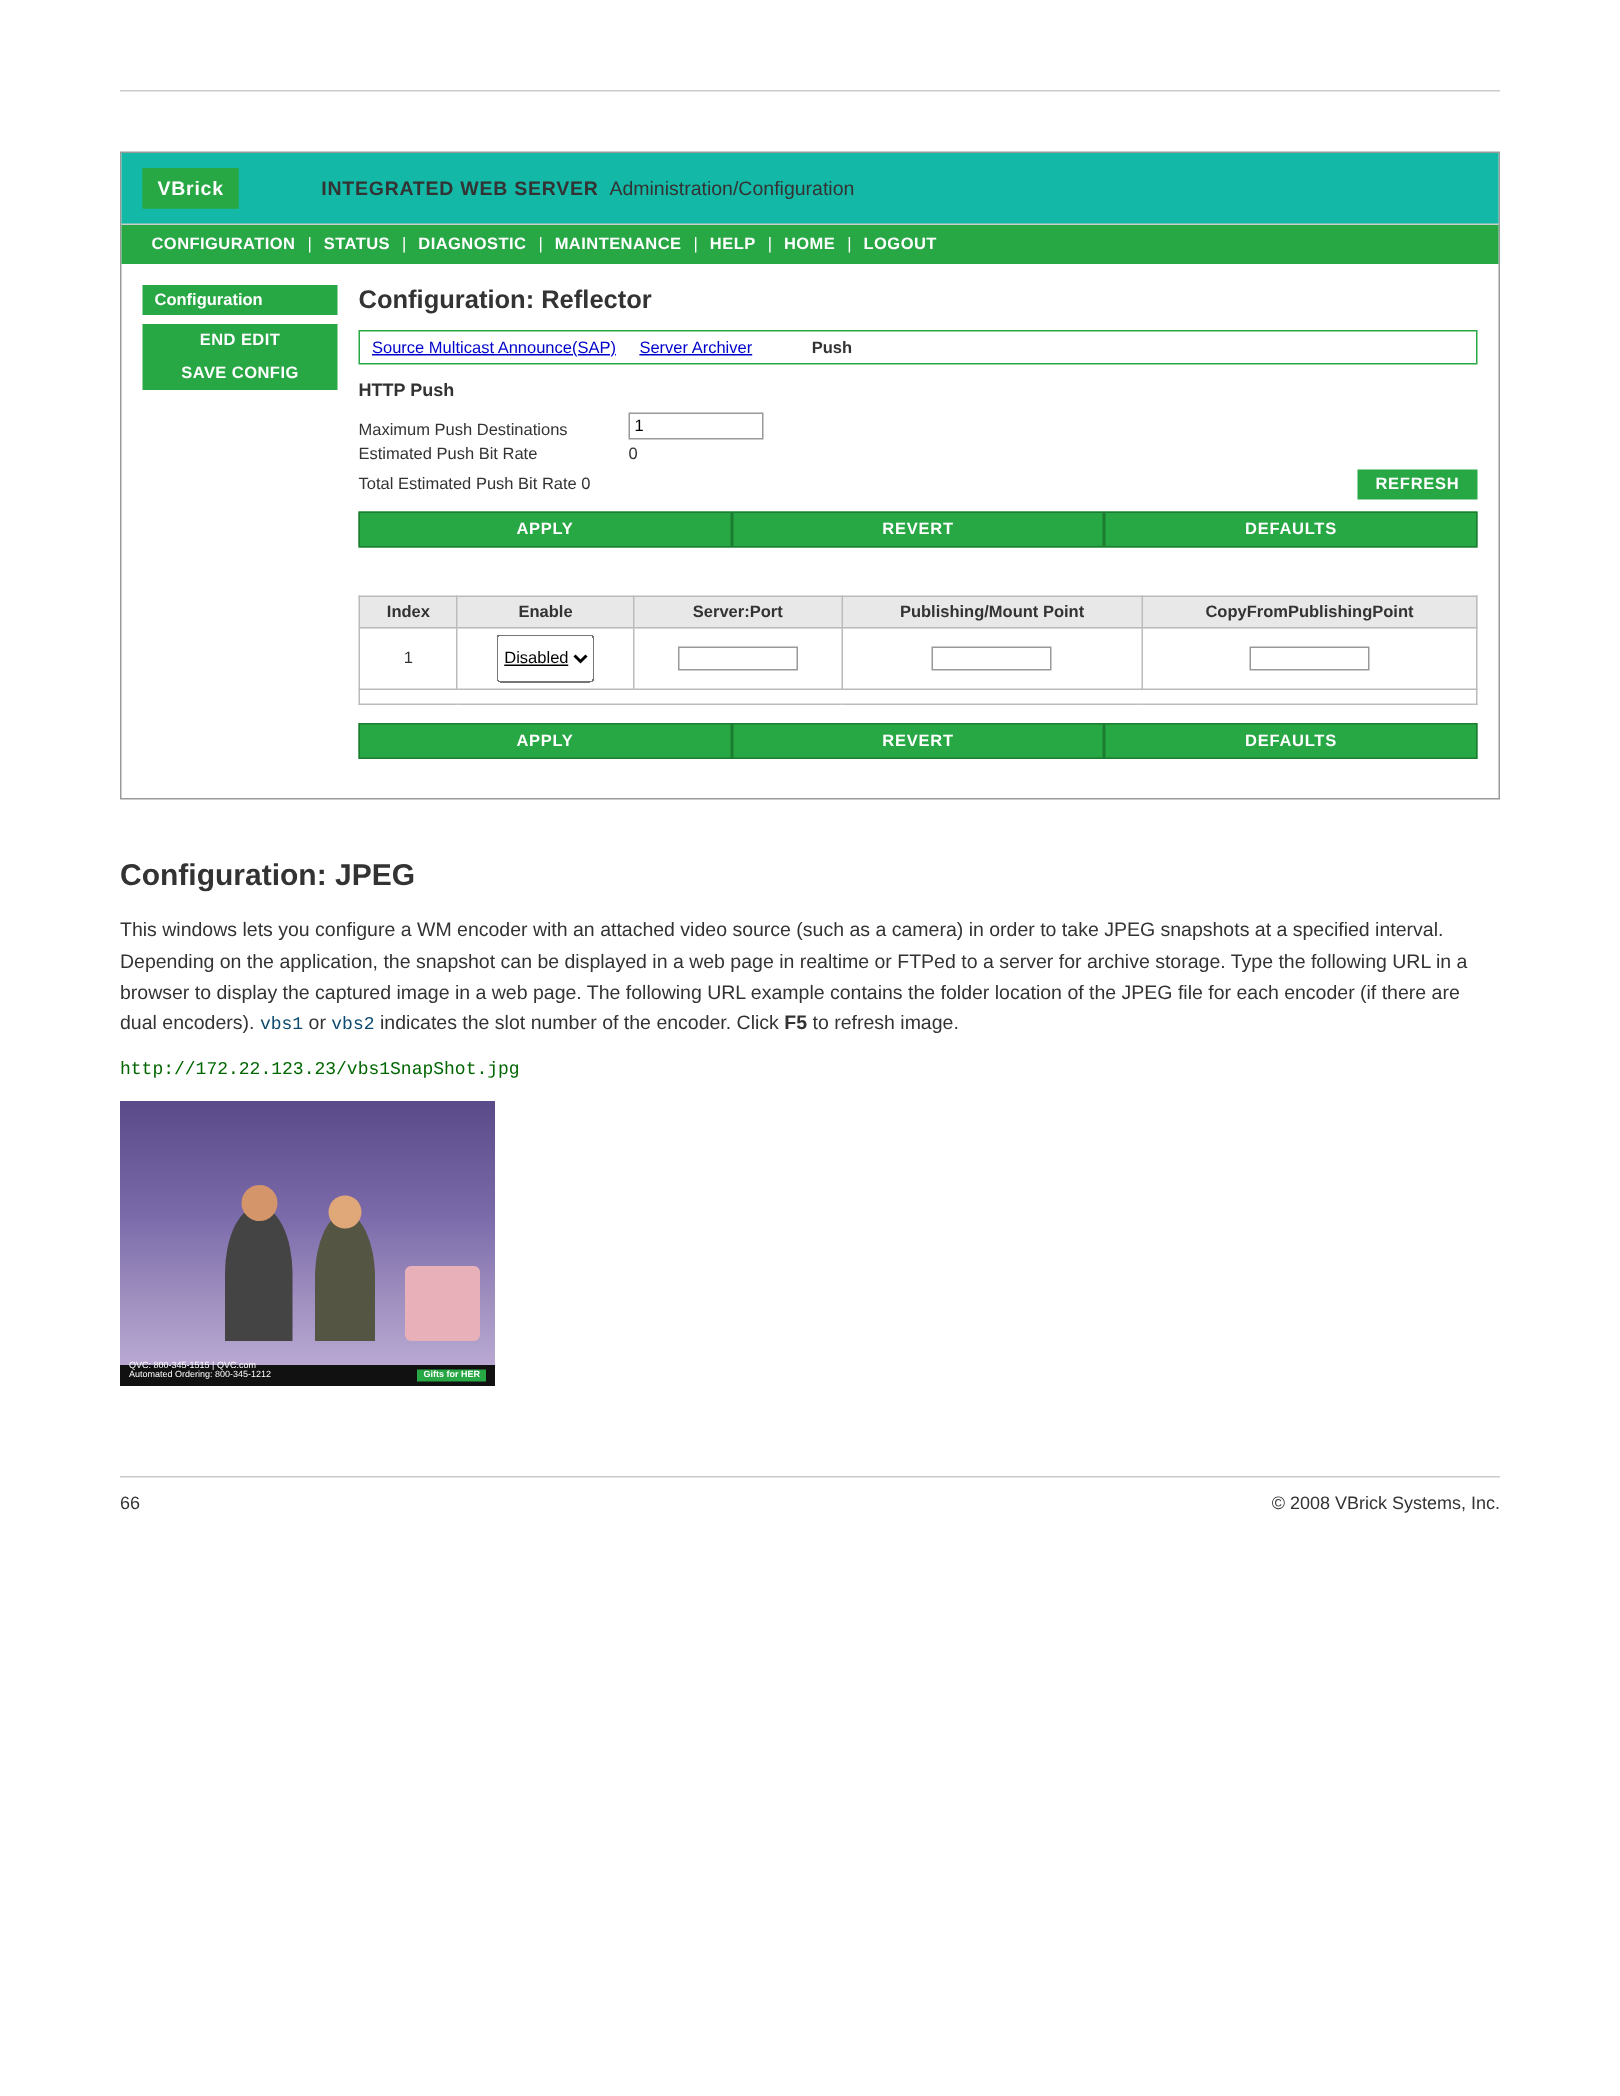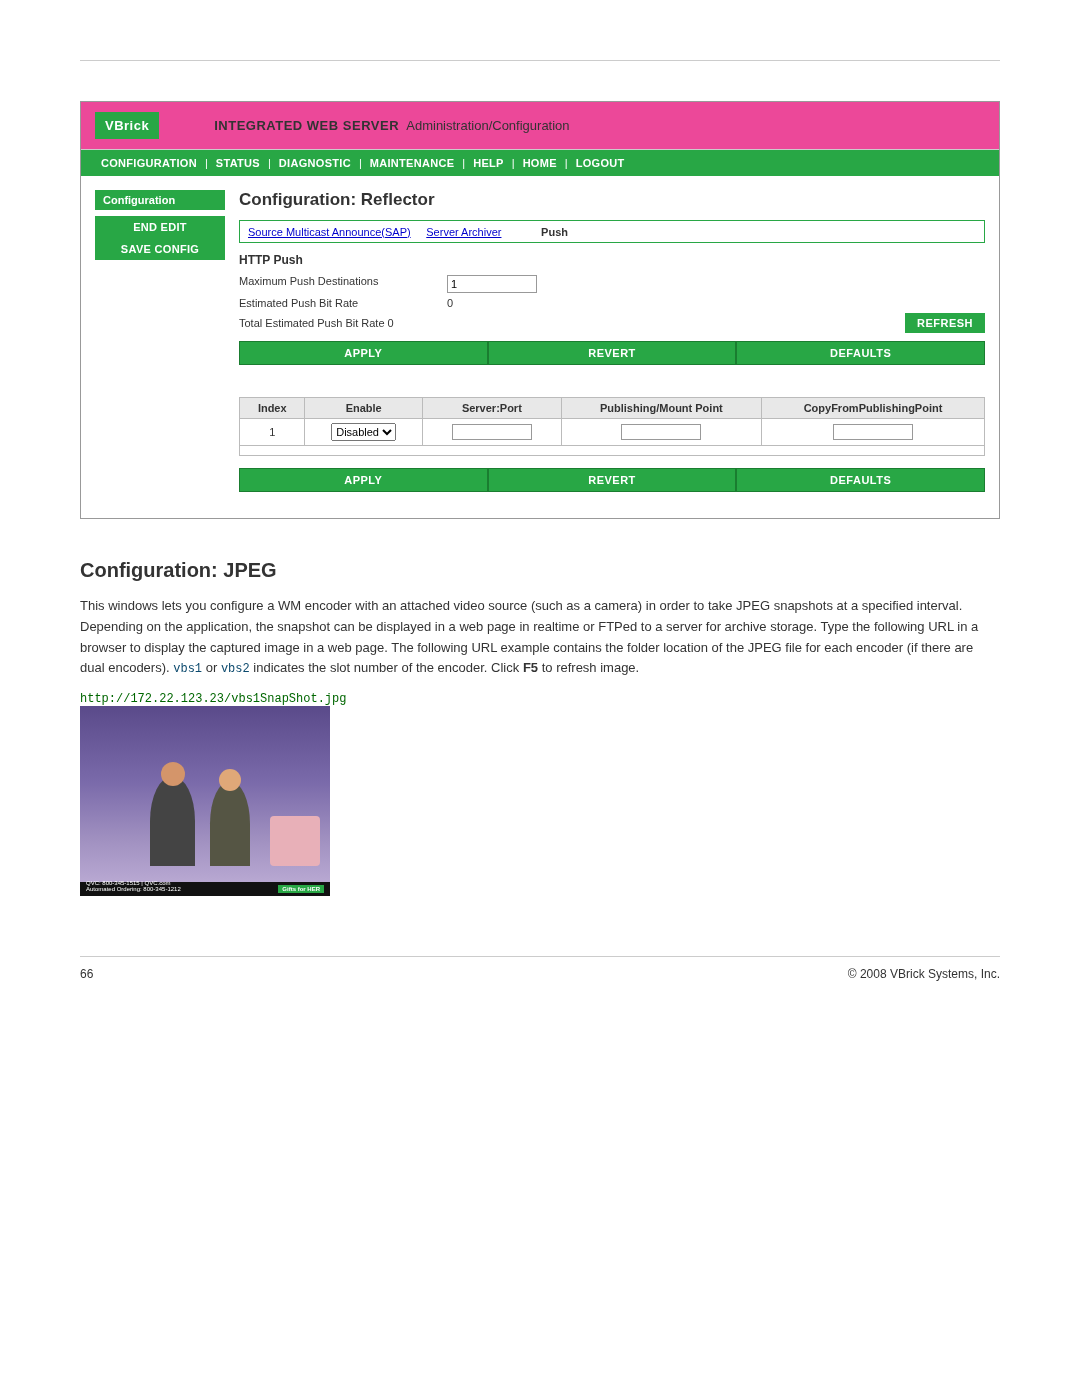--- a/index.html
+++ b/index.html
@@ -21,21 +21,21 @@
 
     
     .browser-frame {
       border: 1px solid #999;
       margin-bottom: 40px;
       background: #fff;
     }
 
     
     .browser-header {
-      background: #ec4899;
+      background: #14b8a6;
       padding: 10px 14px;
       display: flex;
       align-items: center;
       border-bottom: 1px solid #ccc;
     }
 
     .vbrick-logo {
       background: #28a745;
       color: #fff;
       font-weight: bold;
@@ -168,24 +168,23 @@
     .section-label {
       font-size: 12px;
       font-weight: bold;
       margin-bottom: 8px;
       color: #333;
     }
 
     
     .form-row {
       display: flex;
-      align-items: flex-start;
+      align-items: flex-end;
       margin-bottom: 4px;
       font-size: 11px;
-      gap: 28px;
     }
 
     .form-label {
       width: 180px;
       font-size: 11px;
       color: #333;
     }
 
     .form-value {
       font-size: 11px;
@@ -264,21 +263,22 @@
 
     .config-table td {
       border: 1px solid #bbb;
       padding: 4px 8px;
       text-align: center;
       font-size: 11px;
     }
 
     .table-select {
       font-size: 11px;
-      height: 18px;
+      height: 32px;
+      text-decoration: underline;
     }
 
     
     .section-heading {
       font-size: 20px;
       font-weight: bold;
       margin-bottom: 14px;
       color: #333;
     }
 
@@ -298,21 +298,21 @@
     .body-text strong {
       font-weight: bold;
     }
 
     .url-link {
       color: #006600;
       font-family: 'Courier New', monospace;
       font-size: 12px;
       text-decoration: none;
       display: block;
-      margin-bottom: 0;
+      margin-bottom: 14px;
     }
 
     
     .snapshot-container {
       width: 250px;
       height: 190px;
       background: #2a2a2a;
       overflow: hidden;
       position: relative;
     }

